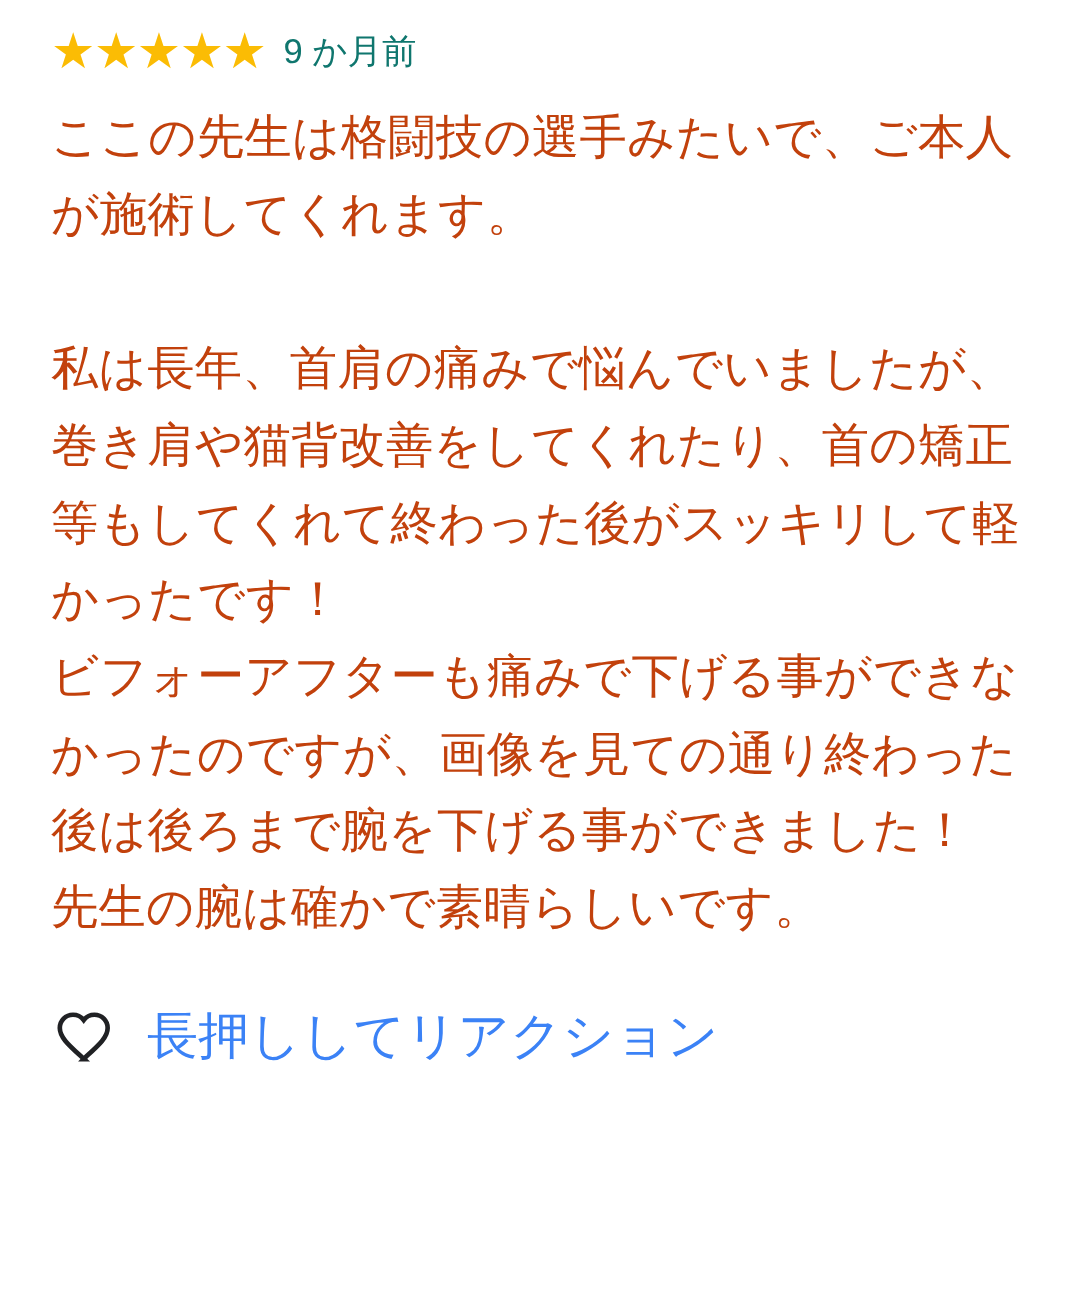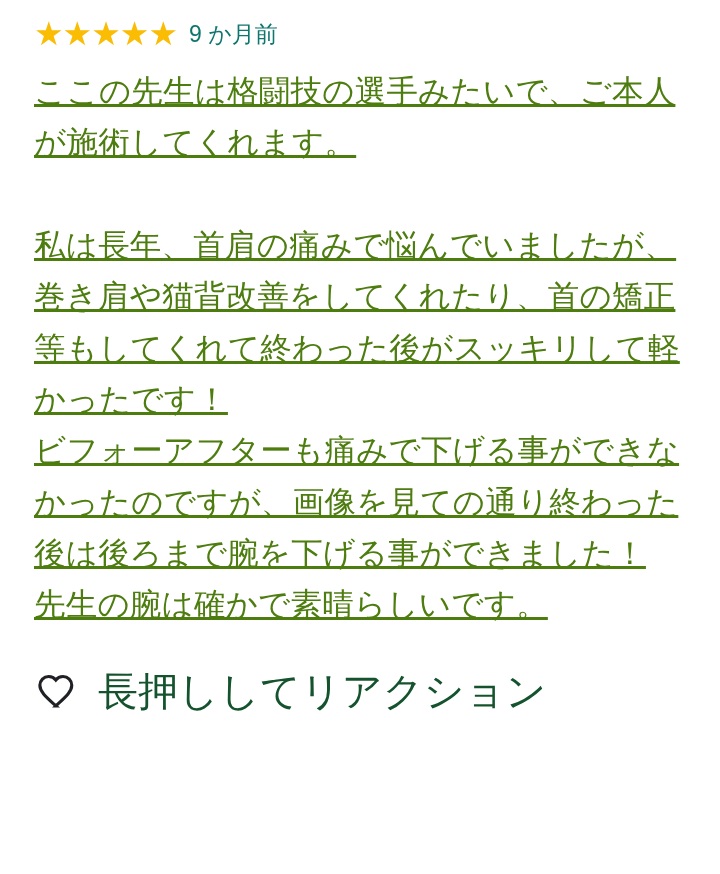--- a/index.html
+++ b/index.html
@@ -44,43 +44,42 @@
     font-size: 23px;
     color: #0f766e;
     line-height: 1;
     padding-top: 3px;
     white-space: nowrap;
   }
   .review-body {
     margin-top: 12px;
     font-size: 31.5px;
     line-height: 1.63;
-    color: #4d7c0f;
+    color: #c2410c;
     white-space: pre-wrap;
     word-break: break-all;
     letter-spacing: 0.2px;
     flex: 0 0 auto;
-    text-decoration: underline;
   }
   .reaction-row {
     margin-top: 30px;
     display: flex;
     align-items: center;
     gap: 20px;
     height: 60px;
   }
   .heart-icon {
     width: 44px;
     height: 44px;
     flex: 0 0 auto;
     display: block;
   }
   .reaction-label {
-    font-size: 40px;
-    color: #14532d;
+    font-size: 34px;
+    color: #3b82f6;
     line-height: 1;
     white-space: nowrap;
   }
 </style>
 </head>
 <body>
 
 <div class="review-card">
 
   <div class="rating-row">

